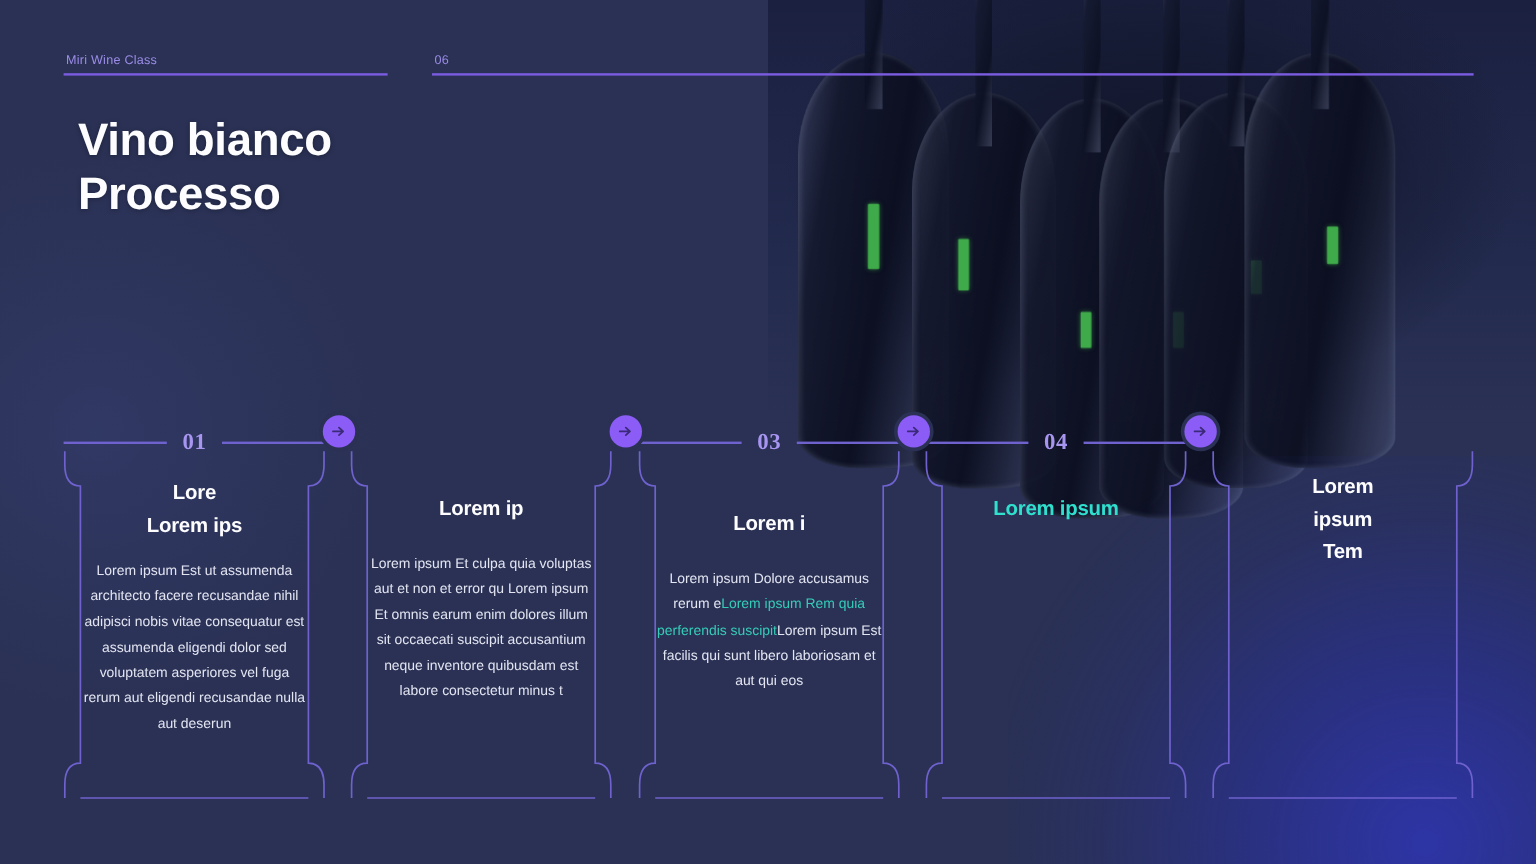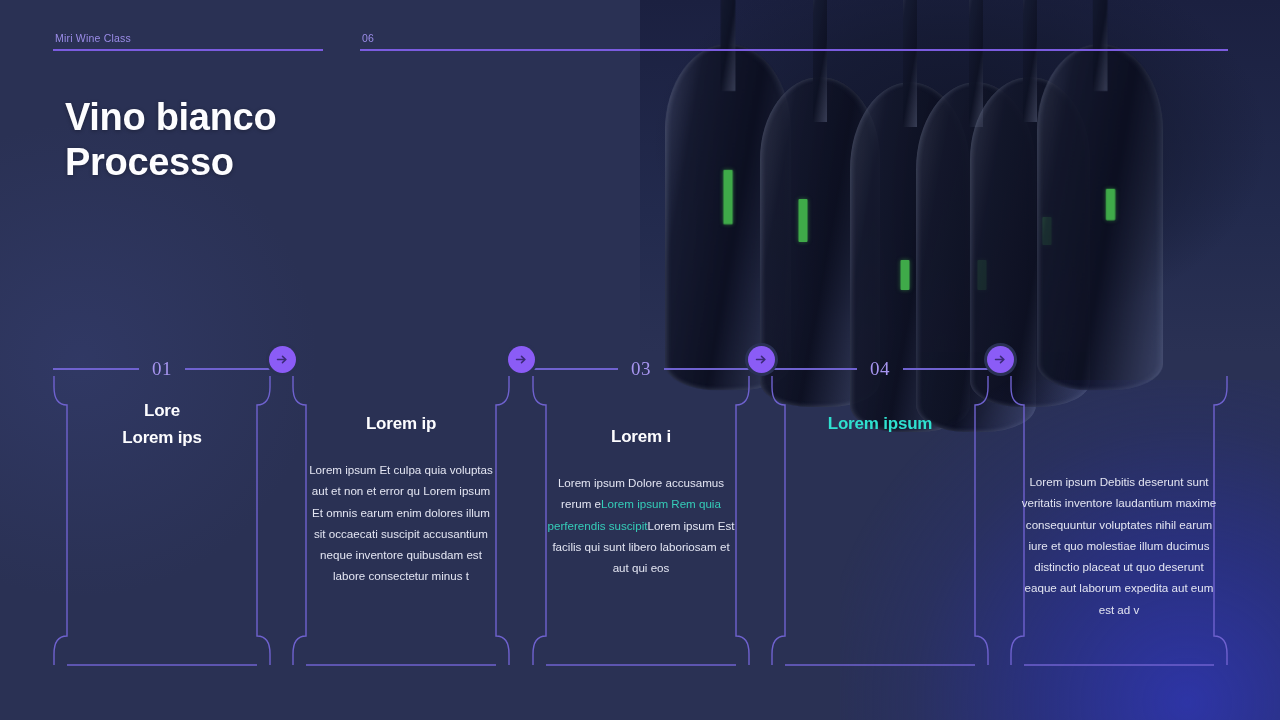--- a/index.html
+++ b/index.html
@@ -50,21 +50,21 @@
     pointer-events:none;
   }
   .glow-left {
     position:absolute; left:-160px; top:120px;
     width:480px; height:480px;
     background:radial-gradient(circle, rgba(60,70,130,.35) 0%, rgba(42,49,84,0) 70%);
     pointer-events:none;
   }
 
   
-  .header { position:absolute; left:0; top:4px; width:100%; height:60px; }
+  .header { position:absolute; left:0; top:16px; width:100%; height:60px; }
   .hdr-block { position:absolute; }
   .hdr-left  { left:53px; top:28px; width:270px; }
   .hdr-right { left:360px; top:28px; width:868px; }
   .hdr-label {
     font-size:10.5px; color:#9b8ce8; letter-spacing:.2px;
     padding-left:2px; margin-bottom:5px; white-space:nowrap;
   }
   .hdr-rule { height:1.6px; background:#7b5ce0; width:100%; }
 
   
@@ -83,21 +83,21 @@
   .step {
     position:absolute; top:18px; height:308px;
   }
   .step-head {
     position:absolute; left:0; top:0; width:100%; height:22px;
     display:flex; align-items:center;
   }
   .head-line { flex:1; height:1.3px; background:#6f62cf; }
   .step-num {
     font-family:"Liberation Serif", serif;
-    font-size:19px; font-weight:400; color:#a795f0;
+    font-size:19px; font-weight:700; color:#a795f0;
     padding:0 13px; line-height:1; letter-spacing:.5px;
     position:relative; top:-1px;
   }
 
   
   .card {
     position:absolute; left:0; top:17px; width:100%; height:291px;
   }
   .card svg { position:absolute; inset:0; width:100%; height:100%; overflow:visible; }
   .card-inner {
@@ -186,20 +186,21 @@
       <svg viewBox="0 0 218 291" preserveAspectRatio="none">
         <path d="M1 1 L1 12 Q1 30 14 30 L14 261 Q1 261 1 279 L1 290" fill="none" stroke="#6f62cf" stroke-width="1.4" vector-effect="non-scaling-stroke"></path>
         <path d="M217 1 L217 12 Q217 30 204 30 L204 261 Q217 261 217 279 L217 290" fill="none" stroke="#6f62cf" stroke-width="1.4" vector-effect="non-scaling-stroke"></path>
         <path d="M14 290 L204 290" fill="none" stroke="#6f62cf" stroke-width="1.4" vector-effect="non-scaling-stroke"></path>
       </svg>
       <div class="card-inner">
         <div class="card-title">
           <div>Lore</div>
           <div>Lorem ips</div>
         </div>
+        <div class="card-body">Lorem ipsum Est ut assumenda architecto facere recusandae nihil adipisci nobis vitae consequatur est assumenda eligendi dolor sed voluptatem asperiores vel fuga rerum aut eligendi recusandae nulla aut deserun</div>
       </div>
     </div>
   </div>
 
   <div class="arrow" style="left:216px;">
     <svg viewBox="0 0 24 24">
       <path d="M4 12 H17 M12 7 L17.5 12 L12 17" fill="none" stroke="#3b2a78" stroke-width="2.4" stroke-linecap="round" stroke-linejoin="round"></path>
     </svg>
   </div>
 
@@ -279,18 +280,22 @@
   </div>
 
   <div class="step step5" style="left:957px;width:218px;">
     <div class="card">
       <svg viewBox="0 0 218 291" preserveAspectRatio="none">
         <path d="M1 1 L1 12 Q1 30 14 30 L14 261 Q1 261 1 279 L1 290" fill="none" stroke="#6f62cf" stroke-width="1.4" vector-effect="non-scaling-stroke"></path>
         <path d="M217 1 L217 12 Q217 30 204 30 L204 261 Q217 261 217 279 L217 290" fill="none" stroke="#6f62cf" stroke-width="1.4" vector-effect="non-scaling-stroke"></path>
         <path d="M14 290 L204 290" fill="none" stroke="#6f62cf" stroke-width="1.4" vector-effect="non-scaling-stroke"></path>
       </svg>
       <div class="card-inner">
-        <div class="card-body" style="position:absolute;left:6px;right:6px;top:104px;">Lorem ipsum Debitis deserunt sunt veritatis inventore laudantium maxime consequuntur voluptates nihil earum iure et quo molestiae illum ducimus distinctio placeat ut quo deserunt eaque aut laborum expedita aut eum est ad v</div>
+        <div class="card-title" style="width:120px;">
+          <div>Lorem</div>
+          <div>ipsum</div>
+          <div>Tem</div>
+        </div>
       </div>
     </div>
   </div>
 
 </div>
 
 </body></html>

